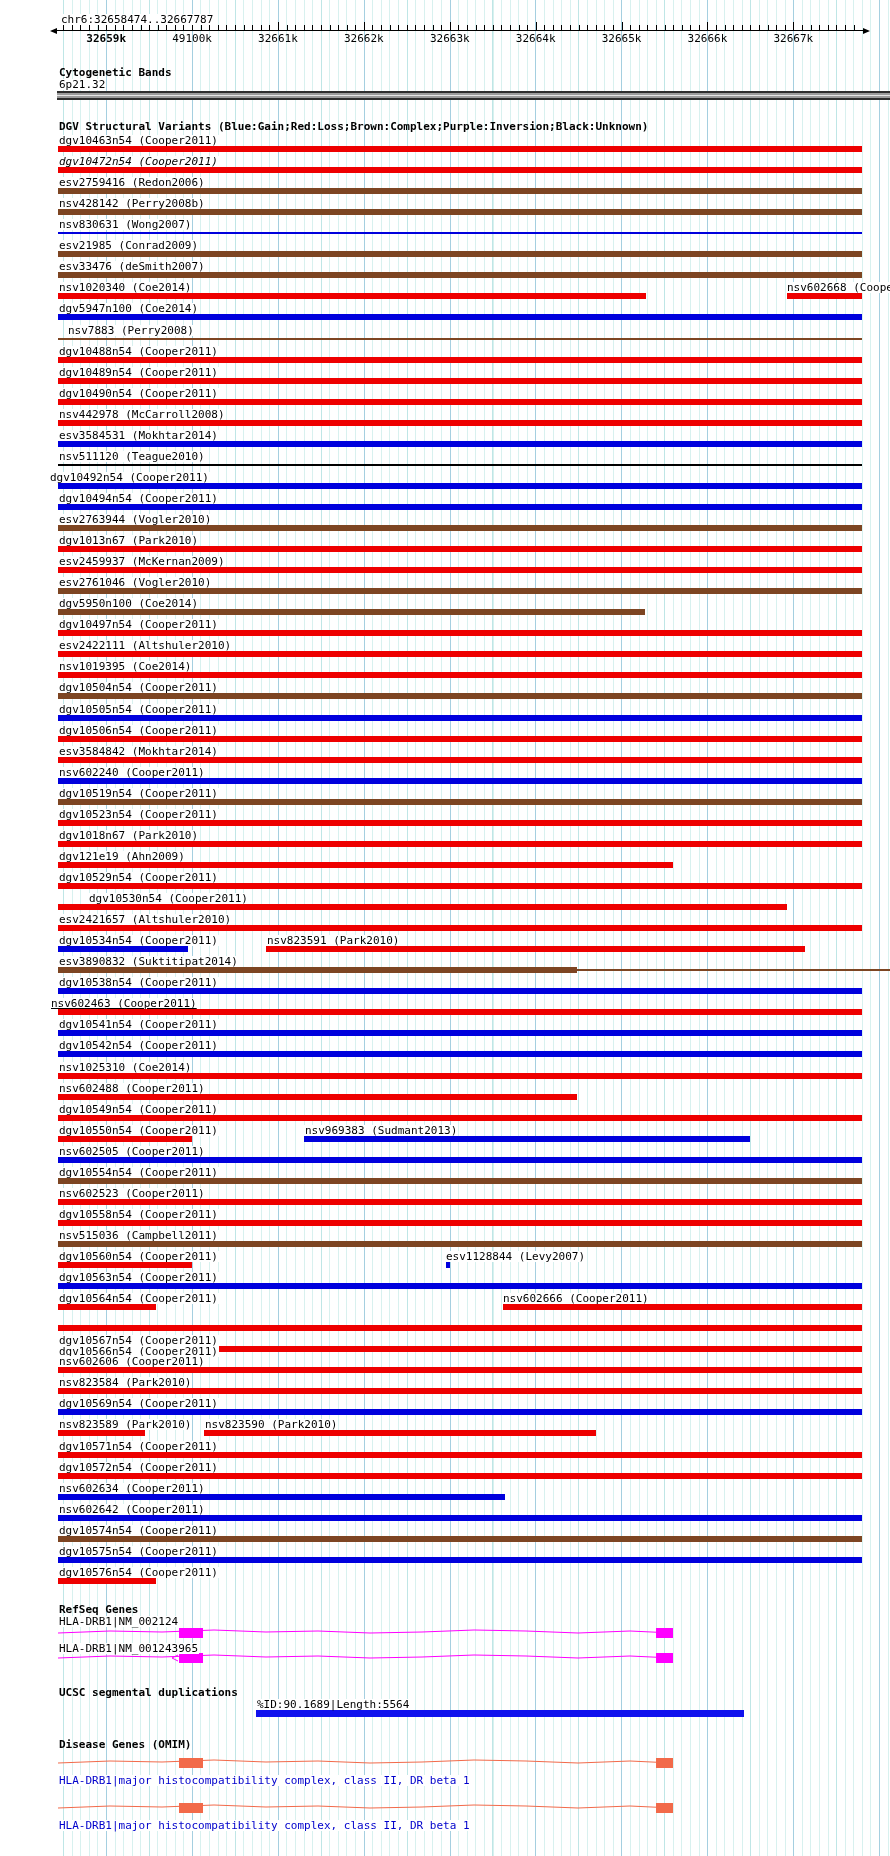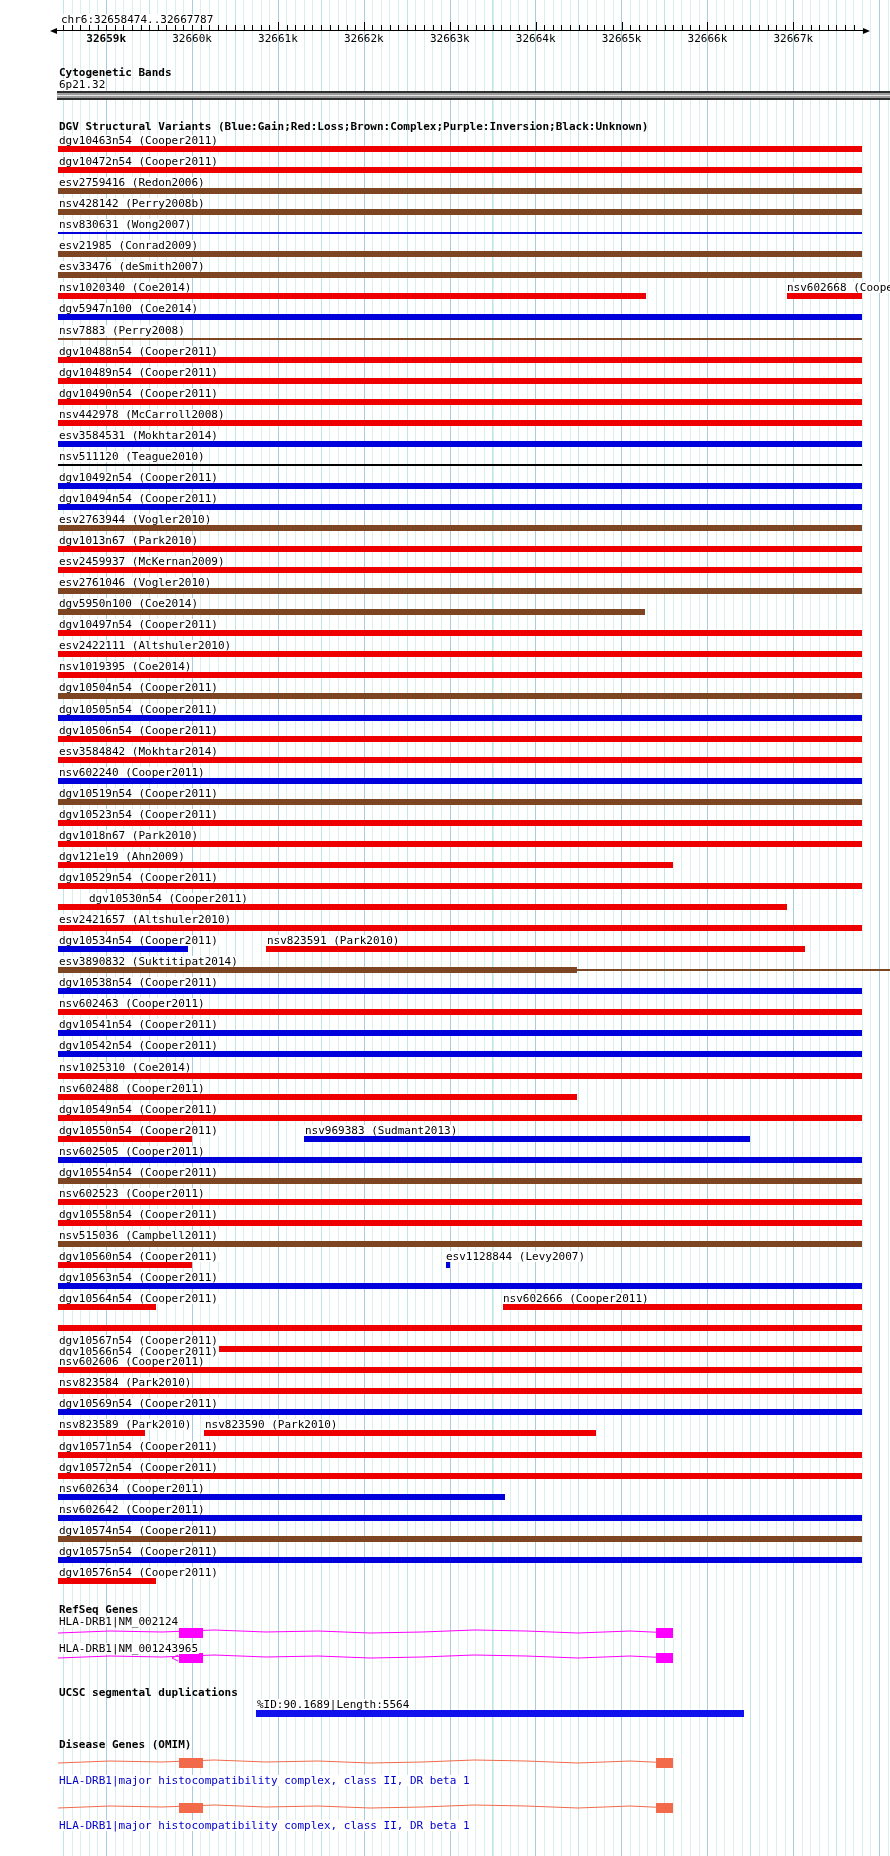--- a/index.html
+++ b/index.html
@@ -126,71 +126,71 @@
       <div class="tick" style="left: 784.793px; top: 25px; height: 5px;"></div>
       <div class="tick" style="left: 793.383px; top: 22px; height: 8px;"></div>
       <div class="tick" style="left: 801.973px; top: 25px; height: 5px;"></div>
       <div class="tick" style="left: 810.563px; top: 25px; height: 5px;"></div>
       <div class="tick" style="left: 819.153px; top: 25px; height: 5px;"></div>
       <div class="tick" style="left: 827.743px; top: 25px; height: 5px;"></div>
       <div class="tick" style="left: 836.333px; top: 25px; height: 5px;"></div>
       <div class="tick" style="left: 844.923px; top: 25px; height: 5px;"></div>
       <div class="tick" style="left: 853.513px; top: 25px; height: 5px;"></div>
       <div class="ticklab" style="left: 106.183px; top: 33px; font-weight: bold;">32659k</div>
-      <div class="ticklab" style="left: 192.083px; top: 33px;">32660k</div>
+      <div class="ticklab" style="left: 192.083px; top: 33px;">49100k</div>
       <div class="ticklab" style="left: 277.983px; top: 33px;">32661k</div>
       <div class="ticklab" style="left: 363.883px; top: 33px;">32662k</div>
       <div class="ticklab" style="left: 449.783px; top: 33px;">32663k</div>
       <div class="ticklab" style="left: 535.683px; top: 33px;">32664k</div>
       <div class="ticklab" style="left: 621.583px; top: 33px;">32665k</div>
       <div class="ticklab" style="left: 707.483px; top: 33px;">32666k</div>
       <div class="ticklab" style="left: 793.383px; top: 33px;">32667k</div>
     </div>
 
   <div class="lbl hdr" style="left:58px;top:67px;">Cytogenetic Bands</div>
   <div class="lbl" style="left:58px;top:79px;">6p21.32</div>
   <div id="cytoband-bar"></div>
 
   <div class="lbl hdr" style="left:58px;top:121px;">DGV Structural Variants (Blue:Gain;Red:Loss;Brown:Complex;Purple:Inversion;Black:Unknown)</div>
   <div id="dgv-rows">
       <div class="lbl" style="left: 58px; top: 135px;">dgv10463n54 (Cooper2011)</div>
       <div class="bar" style="left: 58px; width: 804px; top: 146px; height: 6px; background: rgb(238, 0, 0);"></div>
-      <div class="lbl" style="left: 58px; top: 156px;">dgv10472n54 (Cooper2011)</div>
+      <div class="lbl" style="left: 58px; top: 156px; font-style: italic;">dgv10472n54 (Cooper2011)</div>
       <div class="bar" style="left: 58px; width: 804px; top: 167px; height: 6px; background: rgb(238, 0, 0);"></div>
       <div class="lbl" style="left: 58px; top: 177px;">esv2759416 (Redon2006)</div>
       <div class="bar" style="left: 58px; width: 804px; top: 188px; height: 6px; background: rgb(125, 69, 34);"></div>
       <div class="lbl" style="left: 58px; top: 198px;">nsv428142 (Perry2008b)</div>
       <div class="bar" style="left: 58px; width: 804px; top: 209px; height: 6px; background: rgb(125, 69, 34);"></div>
       <div class="lbl" style="left: 58px; top: 219px;">nsv830631 (Wong2007)</div>
       <div class="bar" style="left: 58px; width: 804px; top: 232px; height: 2px; background: rgb(0, 0, 221);"></div>
       <div class="lbl" style="left: 58px; top: 240px;">esv21985 (Conrad2009)</div>
       <div class="bar" style="left: 58px; width: 804px; top: 251px; height: 6px; background: rgb(125, 69, 34);"></div>
       <div class="lbl" style="left: 58px; top: 261px;">esv33476 (deSmith2007)</div>
       <div class="bar" style="left: 58px; width: 804px; top: 272px; height: 6px; background: rgb(125, 69, 34);"></div>
       <div class="lbl" style="left: 58px; top: 282px;">nsv1020340 (Coe2014)</div>
       <div class="bar" style="left: 58px; width: 588px; top: 293px; height: 6px; background: rgb(238, 0, 0);"></div>
       <div class="lbl" style="left: 786px; top: 282px;">nsv602668 (Cooper2</div>
       <div class="bar" style="left: 787px; width: 75px; top: 293px; height: 6px; background: rgb(238, 0, 0);"></div>
       <div class="lbl" style="left: 58px; top: 303px;">dgv5947n100 (Coe2014)</div>
       <div class="bar" style="left: 58px; width: 804px; top: 314px; height: 6px; background: rgb(0, 0, 221);"></div>
-      <div class="lbl" style="left: 58px; top: 325px; text-align: center;">nsv7883 (Perry2008)</div>
+      <div class="lbl" style="left: 67px; top: 325px; text-align: center;">nsv7883 (Perry2008)</div>
       <div class="bar" style="left: 58px; width: 804px; top: 338px; height: 2px; background: rgb(125, 69, 34);"></div>
       <div class="lbl" style="left: 58px; top: 346px;">dgv10488n54 (Cooper2011)</div>
       <div class="bar" style="left: 58px; width: 804px; top: 357px; height: 6px; background: rgb(238, 0, 0);"></div>
       <div class="lbl" style="left: 58px; top: 367px;">dgv10489n54 (Cooper2011)</div>
       <div class="bar" style="left: 58px; width: 804px; top: 378px; height: 6px; background: rgb(238, 0, 0);"></div>
       <div class="lbl" style="left: 58px; top: 388px;">dgv10490n54 (Cooper2011)</div>
       <div class="bar" style="left: 58px; width: 804px; top: 399px; height: 6px; background: rgb(238, 0, 0);"></div>
       <div class="lbl" style="left: 58px; top: 409px;">nsv442978 (McCarroll2008)</div>
       <div class="bar" style="left: 58px; width: 804px; top: 420px; height: 6px; background: rgb(238, 0, 0);"></div>
       <div class="lbl" style="left: 58px; top: 430px;">esv3584531 (Mokhtar2014)</div>
       <div class="bar" style="left: 58px; width: 804px; top: 441px; height: 6px; background: rgb(0, 0, 221);"></div>
       <div class="lbl" style="left: 58px; top: 451px;">nsv511120 (Teague2010)</div>
       <div class="bar" style="left: 58px; width: 804px; top: 464px; height: 2px; background: rgb(0, 0, 0);"></div>
-      <div class="lbl" style="left: 58px; top: 472px;">dgv10492n54 (Cooper2011)</div>
+      <div class="lbl" style="left: 49px; top: 472px;">dgv10492n54 (Cooper2011)</div>
       <div class="bar" style="left: 58px; width: 804px; top: 483px; height: 6px; background: rgb(0, 0, 221);"></div>
       <div class="lbl" style="left: 58px; top: 493px;">dgv10494n54 (Cooper2011)</div>
       <div class="bar" style="left: 58px; width: 804px; top: 504px; height: 6px; background: rgb(0, 0, 221);"></div>
       <div class="lbl" style="left: 58px; top: 514px;">esv2763944 (Vogler2010)</div>
       <div class="bar" style="left: 58px; width: 804px; top: 525px; height: 6px; background: rgb(125, 69, 34);"></div>
       <div class="lbl" style="left: 58px; top: 535px;">dgv1013n67 (Park2010)</div>
       <div class="bar" style="left: 58px; width: 804px; top: 546px; height: 6px; background: rgb(238, 0, 0);"></div>
       <div class="lbl" style="left: 58px; top: 556px; text-align: right;">esv2459937 (McKernan2009)</div>
       <div class="bar" style="left: 58px; width: 804px; top: 567px; height: 6px; background: rgb(238, 0, 0);"></div>
       <div class="lbl" style="left: 58px; top: 577px;">esv2761046 (Vogler2010)</div>
@@ -229,21 +229,21 @@
       <div class="bar" style="left: 58px; width: 804px; top: 925px; height: 6px; background: rgb(238, 0, 0);"></div>
       <div class="lbl" style="left: 58px; top: 935px;">dgv10534n54 (Cooper2011)</div>
       <div class="bar" style="left: 58px; width: 130px; top: 946px; height: 6px; background: rgb(0, 0, 221);"></div>
       <div class="lbl" style="left: 266px; top: 935px;">nsv823591 (Park2010)</div>
       <div class="bar" style="left: 266px; width: 539px; top: 946px; height: 6px; background: rgb(238, 0, 0);"></div>
       <div class="lbl" style="left: 58px; top: 956px;">esv3890832 (Suktitipat2014)</div>
       <div class="bar" style="left: 58px; width: 519px; top: 967px; height: 6px; background: rgb(125, 69, 34);"></div>
       <div class="bar" style="left: 577px; width: 313px; top: 969px; height: 2px; background: rgb(125, 69, 34);"></div>
       <div class="lbl" style="left: 58px; top: 977px;">dgv10538n54 (Cooper2011)</div>
       <div class="bar" style="left: 58px; width: 804px; top: 988px; height: 6px; background: rgb(0, 0, 221);"></div>
-      <div class="lbl" style="left: 58px; top: 998px;">nsv602463 (Cooper2011)</div>
+      <div class="lbl" style="left: 50px; top: 998px; text-decoration: underline;">nsv602463 (Cooper2011)</div>
       <div class="bar" style="left: 58px; width: 804px; top: 1009px; height: 6px; background: rgb(238, 0, 0);"></div>
       <div class="lbl" style="left: 58px; top: 1019px;">dgv10541n54 (Cooper2011)</div>
       <div class="bar" style="left: 58px; width: 804px; top: 1030px; height: 6px; background: rgb(0, 0, 221);"></div>
       <div class="lbl" style="left: 58px; top: 1040px;">dgv10542n54 (Cooper2011)</div>
       <div class="bar" style="left: 58px; width: 804px; top: 1051px; height: 6px; background: rgb(0, 0, 221);"></div>
       <div class="lbl" style="left: 58px; top: 1062px;">nsv1025310 (Coe2014)</div>
       <div class="bar" style="left: 58px; width: 804px; top: 1073px; height: 6px; background: rgb(238, 0, 0);"></div>
       <div class="lbl" style="left: 58px; top: 1083px;">nsv602488 (Cooper2011)</div>
       <div class="bar" style="left: 58px; width: 519px; top: 1094px; height: 6px; background: rgb(238, 0, 0);"></div>
       <div class="lbl" style="left: 58px; top: 1104px;">dgv10549n54 (Cooper2011)</div>

